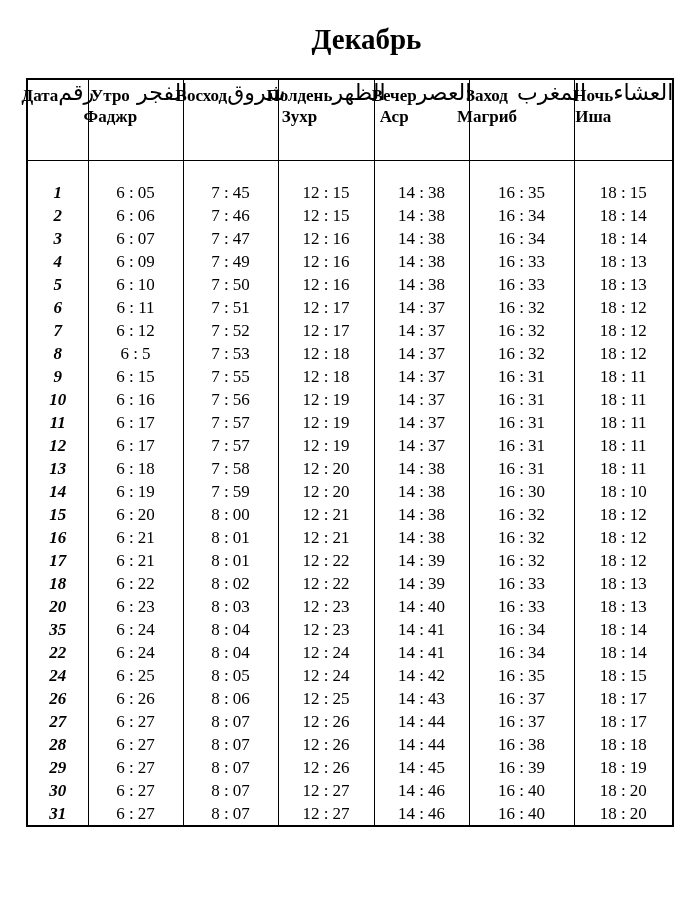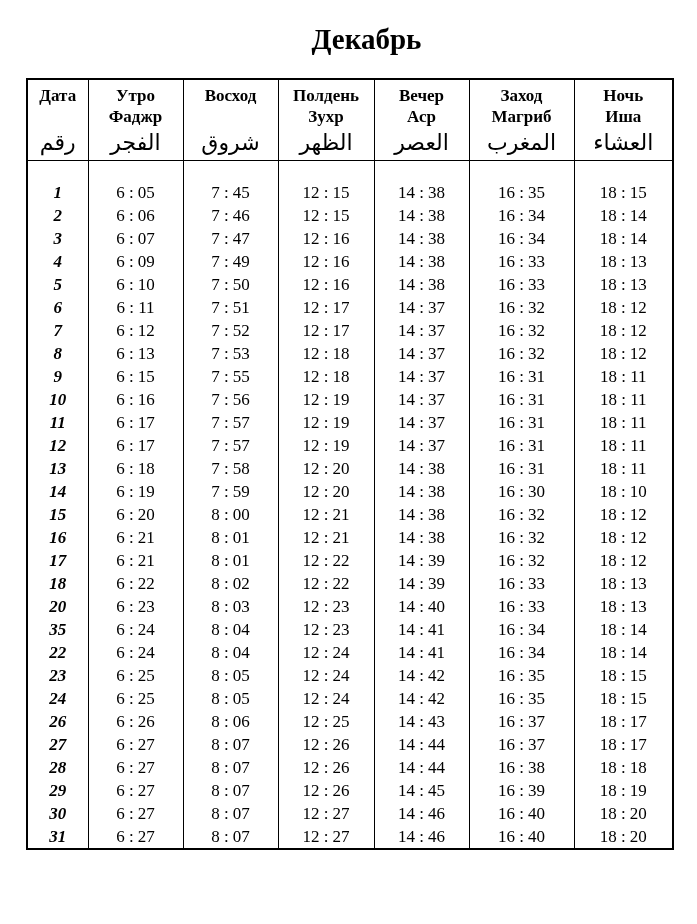--- a/index.html
+++ b/index.html
@@ -43,22 +43,21 @@
     text-align: center;
     vertical-align: top;
   }
   table.timetable th {
     border-bottom: 1px solid #000000;
     height: 80px;
     font-weight: normal;
   }
   .hwrap {
     display: flex;
-    flex-direction: column;
-    justify-content: space-between;
+    justify-content: center;
     height: 80px;
   }
   .ru {
     font-weight: bold;
     font-size: 17px;
     line-height: 21px;
     padding-top: 5px;
   }
   .ar {
     font-family: "DejaVu Sans", sans-serif;
@@ -222,21 +221,21 @@
           <td class="date">7</td>
           <td>6 : 12</td>
           <td>7 : 52</td>
           <td>12 : 17</td>
           <td>14 : 37</td>
           <td>16 : 32</td>
           <td>18 : 12</td>
         </tr>
         <tr>
           <td class="date">8</td>
-          <td>6 : 13</td>
+          <td>6 : 5</td>
           <td>7 : 53</td>
           <td>12 : 18</td>
           <td>14 : 37</td>
           <td>16 : 32</td>
           <td>18 : 12</td>
         </tr>
         <tr>
           <td class="date">9</td>
           <td>6 : 15</td>
           <td>7 : 55</td>
@@ -347,29 +346,20 @@
         <tr>
           <td class="date">22</td>
           <td>6 : 24</td>
           <td>8 : 04</td>
           <td>12 : 24</td>
           <td>14 : 41</td>
           <td>16 : 34</td>
           <td>18 : 14</td>
         </tr>
         <tr>
-          <td class="date">23</td>
-          <td>6 : 25</td>
-          <td>8 : 05</td>
-          <td>12 : 24</td>
-          <td>14 : 42</td>
-          <td>16 : 35</td>
-          <td>18 : 15</td>
-        </tr>
-        <tr>
           <td class="date">24</td>
           <td>6 : 25</td>
           <td>8 : 05</td>
           <td>12 : 24</td>
           <td>14 : 42</td>
           <td>16 : 35</td>
           <td>18 : 15</td>
         </tr>
         <tr>
           <td class="date">26</td>

